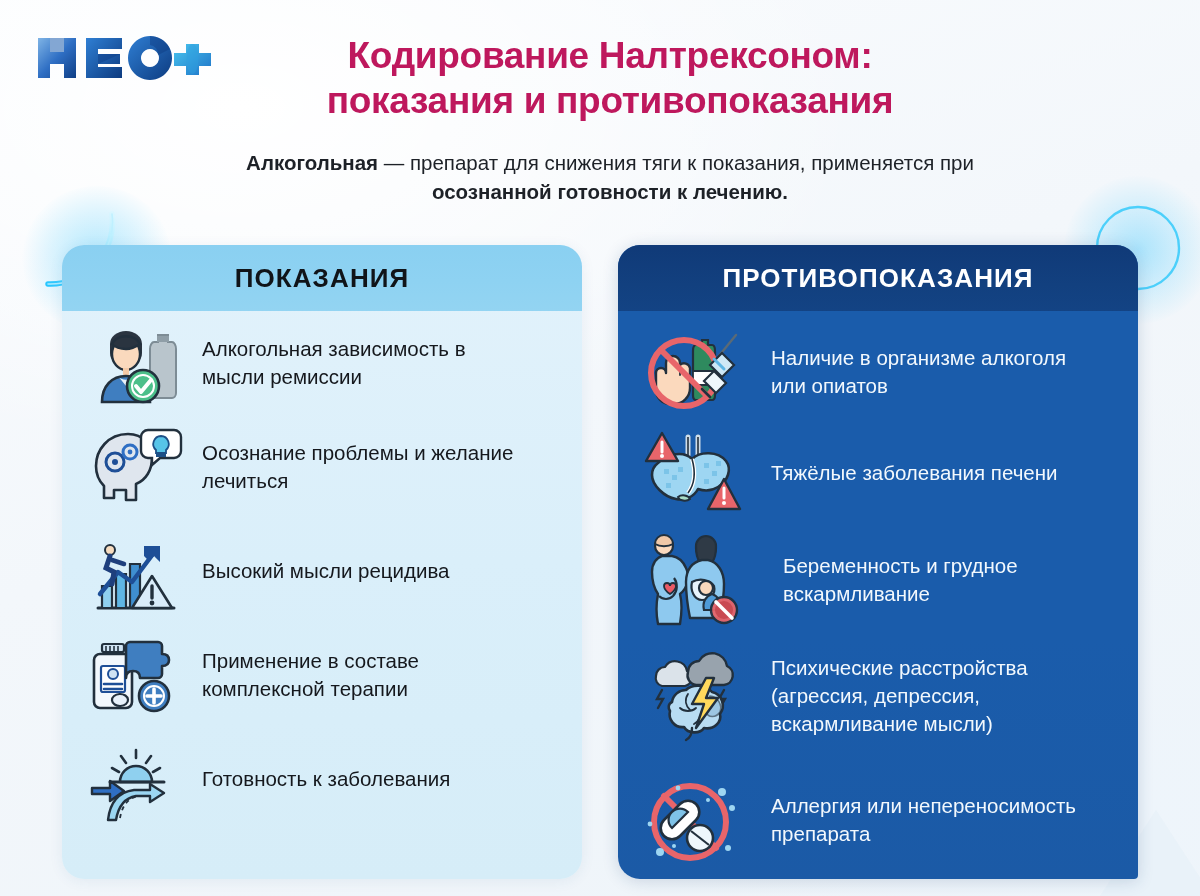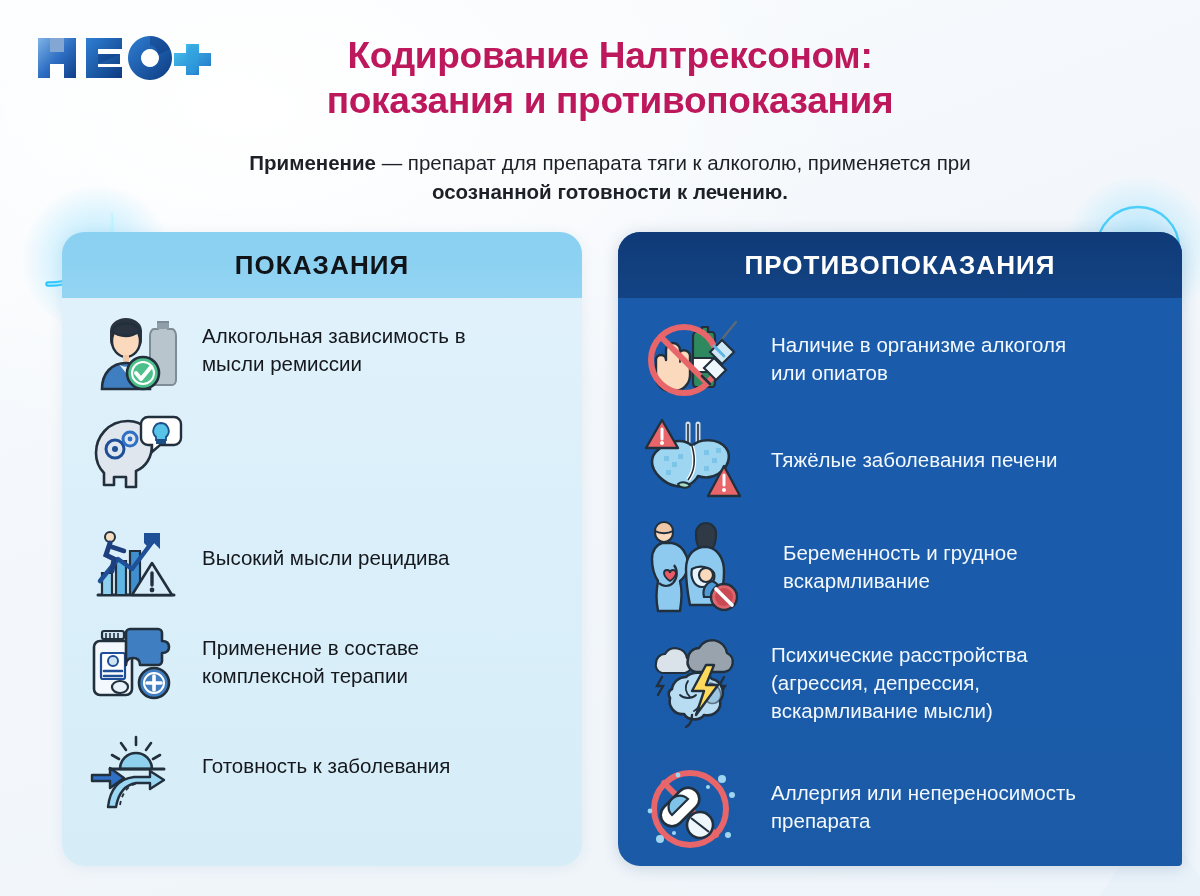--- a/index.html
+++ b/index.html
@@ -38,33 +38,32 @@
   .deco-circle{left:1086px;top:196px;width:104px;height:104px;}
   .deco-glow-l{left:22px;top:186px;width:150px;height:146px;border-radius:50%;
      background:radial-gradient(circle,rgba(64,200,255,.40) 0%,rgba(64,200,255,.16) 45%,rgba(64,200,255,0) 72%);}
   .deco-glow-r{left:1064px;top:176px;width:148px;height:148px;border-radius:50%;
      background:radial-gradient(circle,rgba(64,200,255,.40) 0%,rgba(64,200,255,.14) 46%,rgba(64,200,255,0) 72%);}
   .deco-tri{left:1096px;top:790px;width:120px;height:106px;}
 
   
   .cards{position:absolute;left:0;top:232px;width:1200px;height:640px;}
 
-  .card{position:absolute;top:0;overflow:hidden;text-decoration:underline;}
+  .card{position:absolute;top:13px;overflow:hidden;text-decoration:underline;}
 
   .card-left{
     left:62px;width:520px;height:634px;border-radius:22px;
     background:linear-gradient(180deg,#e2f2fb 0%,#daeffa 50%,#d6edf8 100%);
     box-shadow:0 2px 14px rgba(40,90,140,.08);
   }
   .card-right{
     left:618px;width:520px;height:634px;
     border-radius:22px 22px 4px 22px;
     background:linear-gradient(180deg,#1a5cab 0%,#1a5cab 62%,#1b5aa6 100%);
     box-shadow:0 2px 16px rgba(20,60,110,.18);
-    padding-left:44px;
   }
 
   .card-head{position:absolute;left:0;top:0;width:100%;height:66px;
              display:flex;align-items:center;justify-content:center;}
   .card-head-left{background:linear-gradient(180deg,#8ad0f1 0%,#8ed2f2 55%,#93d4f2 100%);}
   .card-head-right{background:linear-gradient(180deg,#103a78 0%,#12407f 60%,#134384 100%);}
 
   .card-title{font-size:26px;font-weight:bold;letter-spacing:1.1px;}
   .card-title-left{color:#101419;}
   .card-title-right{color:#ffffff;}
@@ -154,21 +153,21 @@
       <ellipse cx="158.5" cy="27" rx="6" ry="15" fill="#2f9fe0" opacity=".45"></ellipse>
     </svg>
   </div>
 
   <div class="title">
     <div>Кодирование Налтрексоном:</div>
     <div>показания и противопоказания</div>
   </div>
 
   <div class="subtitle">
-    <b>Применение</b><span> — препарат для препарата тяги к алкоголю, применяется при </span><b>осознанной готовности к лечению.</b>
+    <b>Алкогольная</b><span> — препарат для снижения тяги к показания, применяется при </span><b>осознанной готовности к лечению.</b>
   </div>
 </div>
 
 <div class="cards">
 
   <div class="card card-left">
     <div class="card-head card-head-left">
       <span class="card-title card-title-left">ПОКАЗАНИЯ</span>
     </div>
 
@@ -199,20 +198,21 @@
             <path d="M40 10 C20 10 8 26 8 42 c0 10 4 16 8 20 v12 h10 v-8 h12 v10 h10 V60 c10-4 16-14 16-26 C64 22 56 10 40 10 Z" fill="#dfe6ee" stroke="#22303d" stroke-width="2.6" stroke-linejoin="round"></path>
             <circle cx="27" cy="38" r="9" fill="none" stroke="#1e4f97" stroke-width="3"></circle>
             <circle cx="27" cy="38" r="3" fill="#1e4f97"></circle>
             <circle cx="42" cy="28" r="7" fill="none" stroke="#2f6fc4" stroke-width="3"></circle>
             <circle cx="42" cy="28" r="2.4" fill="#2f6fc4"></circle>
             <path d="M60 6 h26 a7 7 0 0 1 7 7 v14 a7 7 0 0 1 -7 7 H72 l-8 7 v-7 h-4 a7 7 0 0 1 -7 -7 V13 a7 7 0 0 1 7 -7 Z" fill="#ffffff" stroke="#22303d" stroke-width="2.4"></path>
             <path d="M73 12 a8 8 0 0 1 5 14 v3 h-10 v-3 a8 8 0 0 1 5 -14 Z" fill="#57c4e8" stroke="#1c4f86" stroke-width="1.8"></path>
             <path d="M68 30 h10 v3 h-10 Z" fill="#1c4f86"></path>
           </svg>
         </span>
+        <span class="row-text">Осознание проблемы и желание лечиться</span>
       </div>
 
       <div class="row">
         <span class="row-icon">
           <svg width="96" height="86" viewBox="0 0 96 86">
             <path d="M10 80 h76" stroke="#22303d" stroke-width="3" stroke-linecap="round"></path>
             <path d="M14 80 V58 h10 v22 Z" fill="#8fd0ef" stroke="#22303d" stroke-width="2.2"></path>
             <path d="M28 80 V46 h10 v34 Z" fill="#5fb6e4" stroke="#22303d" stroke-width="2.2"></path>
             <path d="M42 80 V36 h10 v44 Z" fill="#3f8fd0" stroke="#22303d" stroke-width="2.2"></path>
             <path d="M12 66 L30 44 L44 54 L68 22" fill="none" stroke="#1e4f97" stroke-width="4.5" stroke-linecap="round" stroke-linejoin="round"></path>

